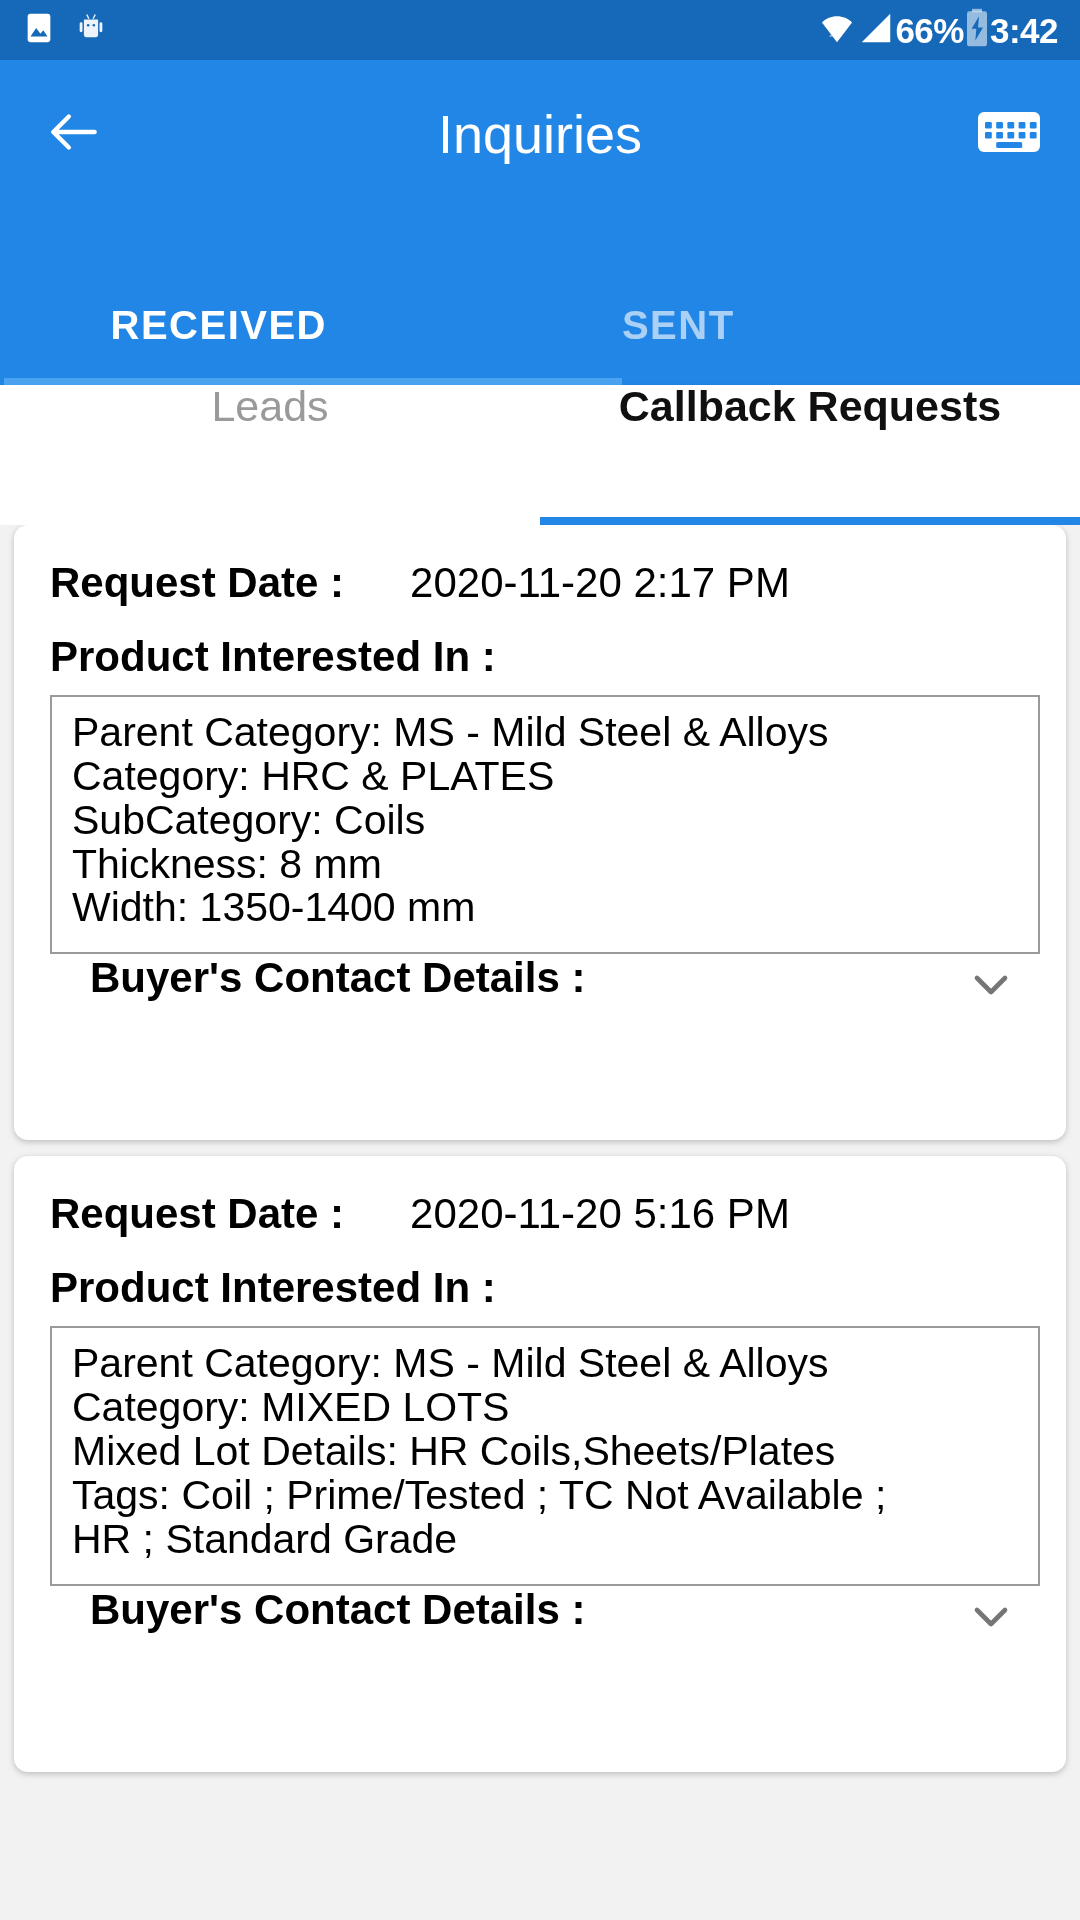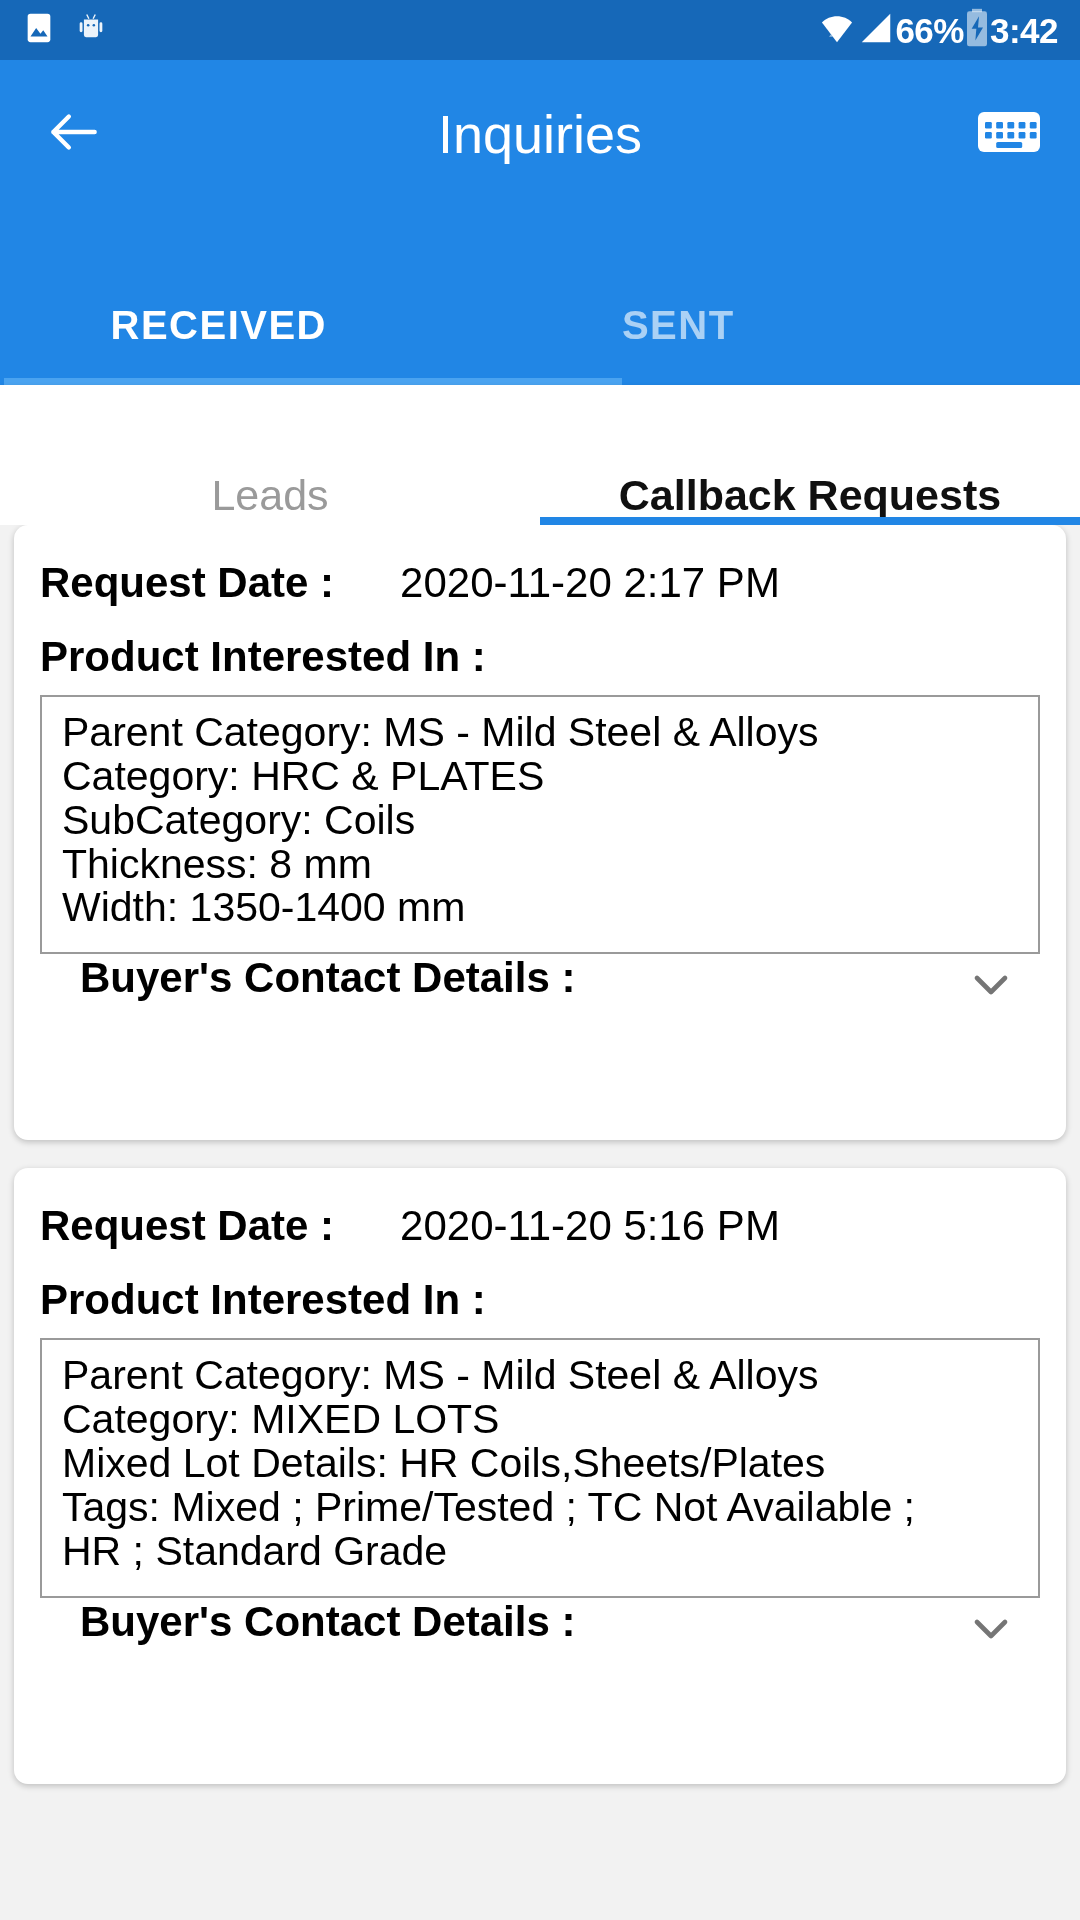--- a/index.html
+++ b/index.html
@@ -127,21 +127,21 @@
     top: 385px; left: 0;
     width: 1080px;
     height: 140px;
     background: #ffffff;
     display: flex;
     box-shadow: 0 1px 4px rgba(0,0,0,0.10);
   }
   .subtab {
     flex: 1 1 50%;
     display: flex;
-    align-items: flex-end;
+    align-items: flex-start;
     justify-content: center;
     position: relative;
     cursor: pointer;
   }
   .subtab-label {
     font-size: 43px;
     font-weight: 400;
     color: #9a9a9a;
     line-height: 1;
     padding-bottom: 8px;
@@ -167,23 +167,23 @@
     background: #f2f2f2;
     overflow: hidden;
     padding: 0 14px;
     box-sizing: border-box;
   }
 
   .card {
     background: #ffffff;
     border-radius: 14px;
     box-shadow: 0 2px 6px rgba(0,0,0,0.22);
-    padding: 34px 26px 0 26px;
-    box-sizing: border-box;
-    margin-bottom: 28px;
+    padding: 34px 26px 0 36px;
+    box-sizing: border-box;
+    margin-bottom: 16px;
   }
 
   .row-date {
     display: flex;
     align-items: baseline;
     margin-bottom: 26px;
   }
   .lbl-bold {
     font-size: 42px;
     font-weight: 700;
@@ -375,21 +375,21 @@
         <span class="lbl-bold">Request Date :</span>
         <span class="date-value">2020-11-20  5:16 PM</span>
       </div>
 
       <div class="lbl-product">Product Interested In :</div>
 
       <div class="detail-box">
         <div class="detail-line">Parent Category: MS - Mild Steel &amp; Alloys</div>
         <div class="detail-line">Category: MIXED LOTS</div>
         <div class="detail-line">Mixed Lot Details: HR Coils,Sheets/Plates</div>
-        <div class="detail-line">Tags: Mixed ; Prime/Tested ; TC Not Available ;</div>
+        <div class="detail-line">Tags: Coil ; Prime/Tested ; TC Not Available ;</div>
         <div class="detail-line">HR ; Standard Grade</div>
       </div>
 
       <div class="contact-row">
         <span class="contact-label">Buyer's Contact Details :</span>
         <span class="chevron">
           <svg width="56" height="56" viewBox="0 0 24 24">
             <path d="M6 9l6 6 6-6" stroke="#757575" stroke-width="2" fill="none" stroke-linecap="round" stroke-linejoin="round"></path>
           </svg>
         </span>

